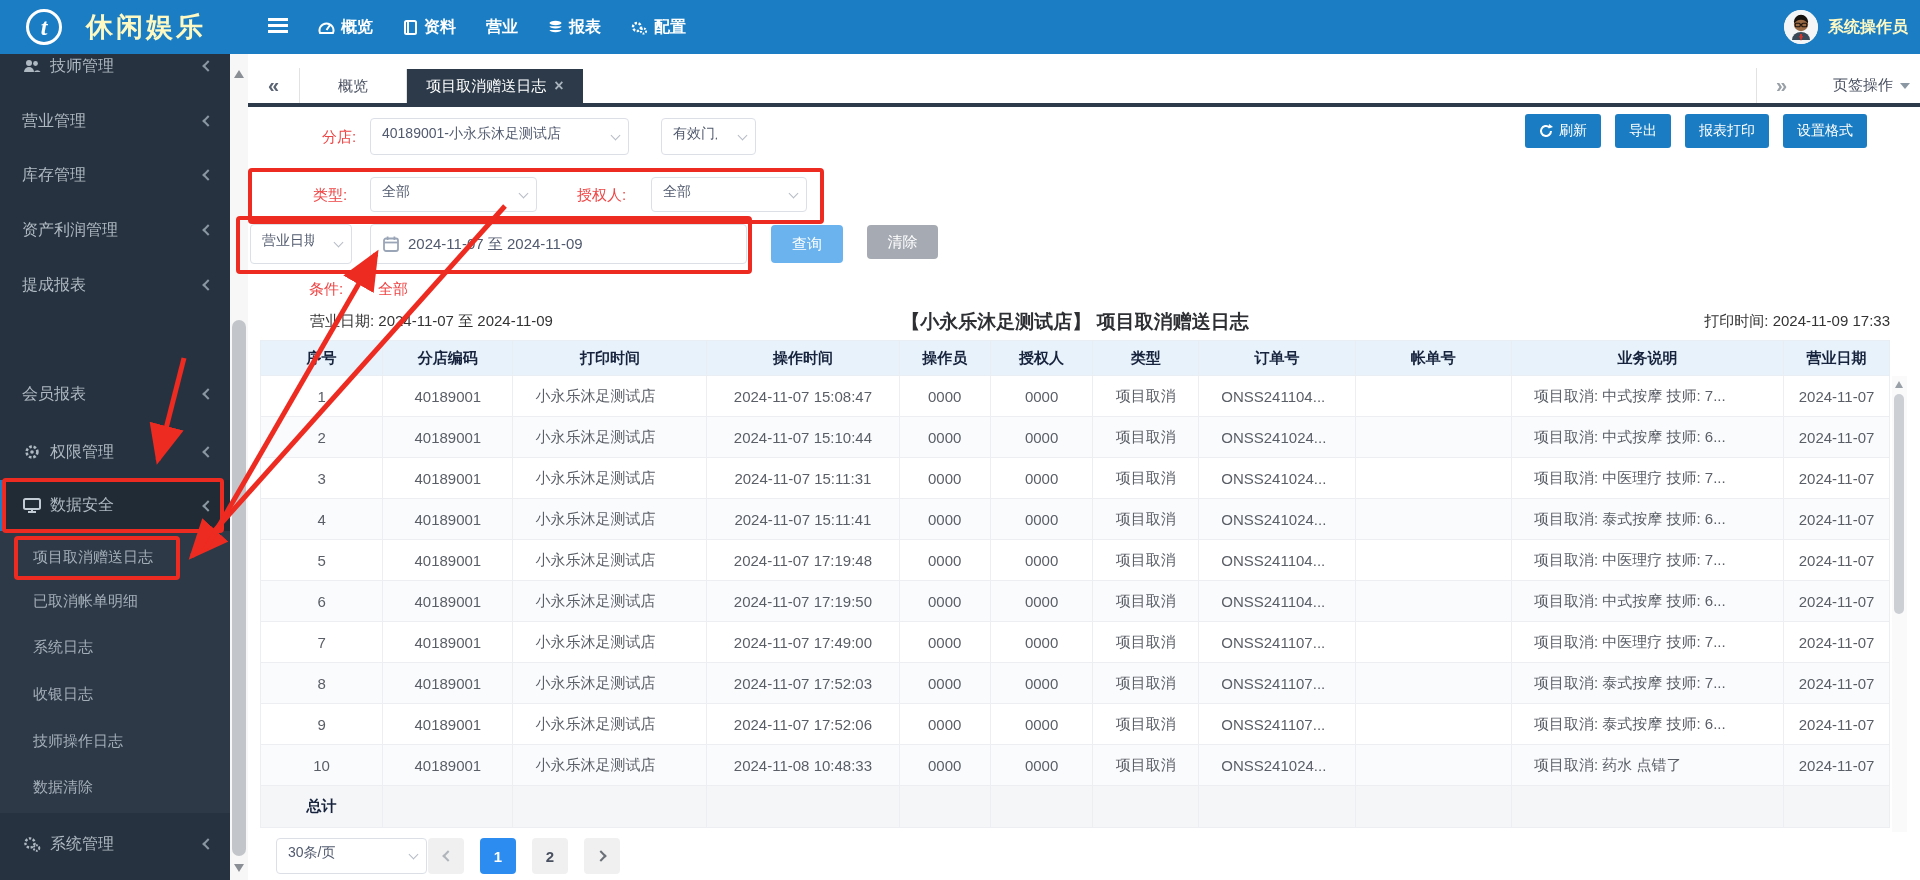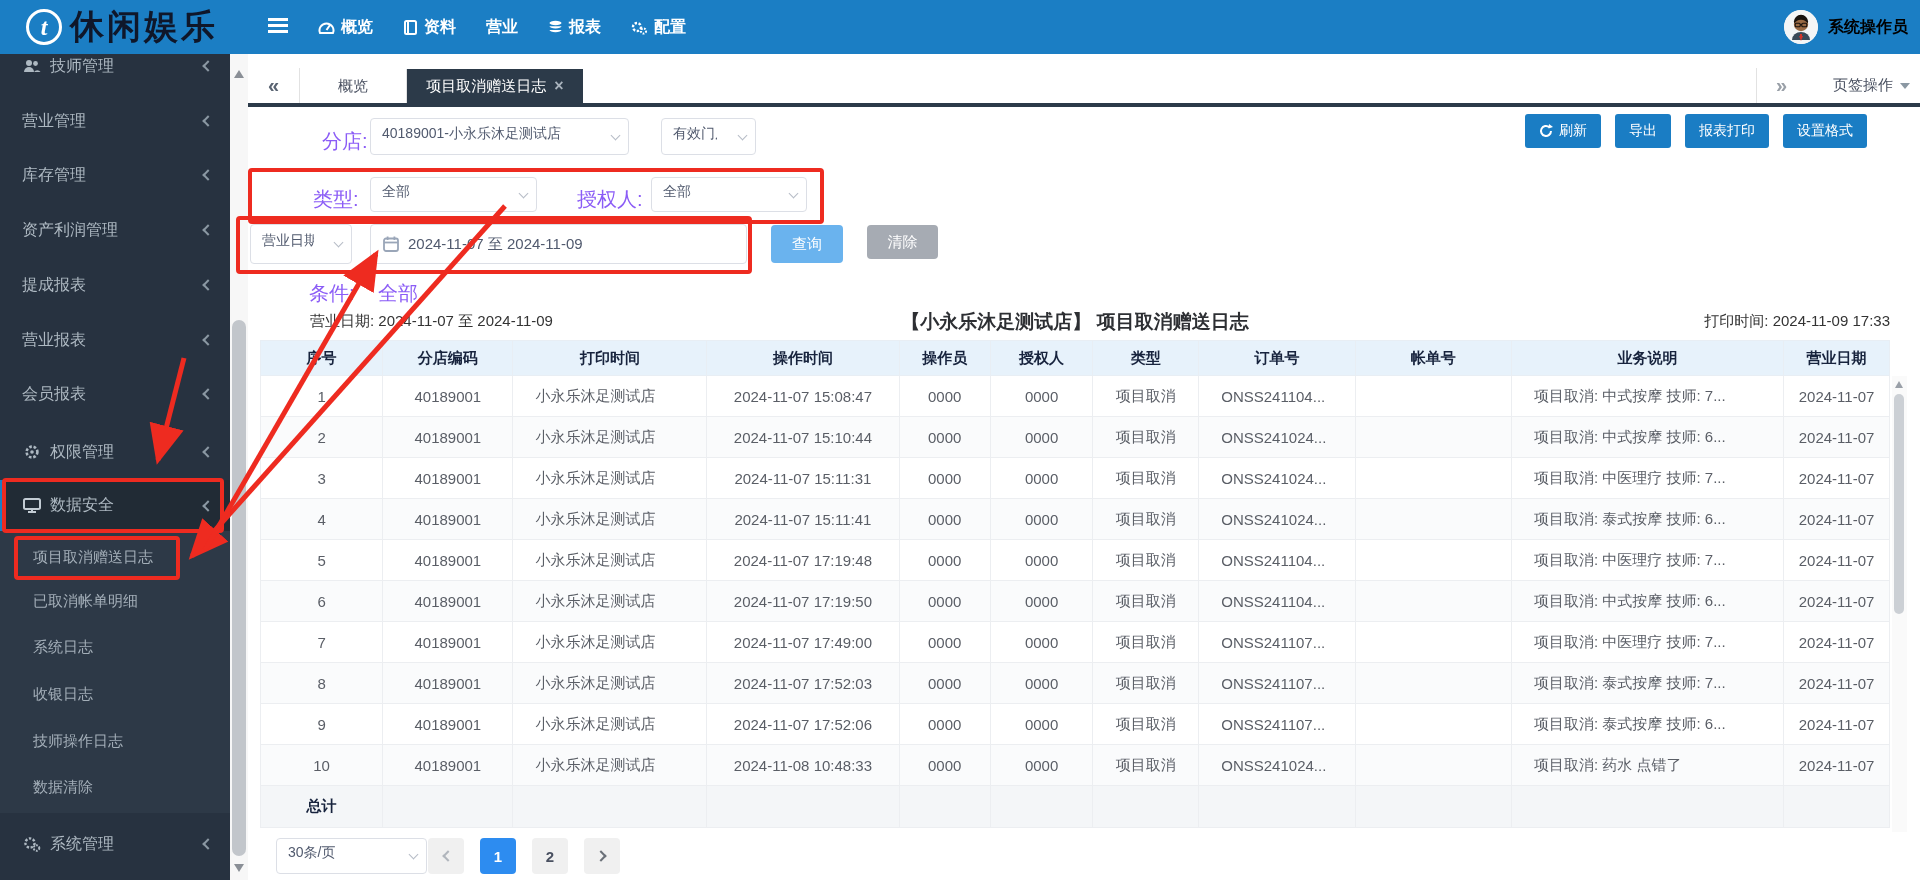--- a/index.html
+++ b/index.html
@@ -4,29 +4,29 @@
 <style>
   * { margin:0; padding:0; box-sizing:border-box; }
   html,body { width:1920px; height:880px; overflow:hidden; background:#fff;
     font-family:"Liberation Sans","DejaVu Sans",sans-serif; }
   #app { position:relative; width:1920px; height:880px; background:#fff; overflow:hidden; }
 
   
   .topbar { position:absolute; left:0; top:0; width:1920px; height:54px; background:#1b7ec4; display:flex; align-items:center; }
   .logo { position:absolute; left:0; top:0; width:230px; height:54px; display:flex; align-items:center; padding-left:26px; }
   .logo-badge { width:36px; height:36px; border:3px solid #fff; border-radius:50%; color:#fff; font:italic bold 24px "Liberation Serif",serif; display:flex; align-items:center; justify-content:center; }
-  .logo-text { color:#0f172a; font-size:34px; font-weight:bold; letter-spacing:3px; margin-left:8px; }
+  .logo-text { color:#fef9c3; font-size:27px; font-weight:bold; letter-spacing:3px; margin-left:24px; }
   .hamburger { position:absolute; left:268px; top:18px; width:20px; height:16px; cursor:pointer; }
   .hamburger i { display:block; height:3px; background:#fff; margin-bottom:3px; }
   .topnav { position:absolute; left:318px; top:0; height:54px; display:flex; align-items:center; gap:30px; }
   .topnav .nav-item { color:#fff; font-size:16px; font-weight:bold; display:flex; align-items:center; gap:6px; cursor:pointer; }
   .topnav svg { display:block; }
   .topuser { position:absolute; right:12px; top:0; height:54px; display:flex; align-items:center; gap:10px; }
   .avatar { width:34px; height:34px; border-radius:50%; background:#f4f5f6; overflow:hidden; }
-  .username { color:#000000; font-size:16px; font-weight:bold; }
+  .username { color:#fef9c3; font-size:16px; font-weight:bold; }
 
   
   .sidebar { position:absolute; left:0; top:54px; width:230px; height:826px; background:#273240; overflow:hidden; }
   .side-item { position:absolute; left:0; width:230px; height:48px; display:flex; align-items:center; padding:0 18px 0 22px; color:#aeb9c2; font-size:16px; cursor:pointer; }
   .side-item .lbl { flex:1; margin-left:0; }
   .side-item .ic { width:20px; margin-right:8px; display:flex; justify-content:center; }
   .side-item .ic + .lbl { margin-left:0; }
   .chev-left { width:8px; height:8px; border-left:2px solid #8b98a3; border-bottom:2px solid #8b98a3; transform:rotate(45deg); }
   .submenu-bg { position:absolute; left:0; top:477px; width:230px; height:282px; background:#2d3947; }
   .side-item.active-parent { background:#212b35; border-left:4px solid #1b7ec4; padding-left:18px; top:426px; height:51px; }
@@ -49,21 +49,21 @@
   .tab .close { color:#aab4be; font-size:16px; font-weight:bold; cursor:pointer; }
   .tab-fwd { position:absolute; right:114px; top:14px; width:50px; height:35px; border-left:1px solid #e2e2e2; display:flex; align-items:center; justify-content:center; color:#9aa0a8; font-size:20px; font-weight:bold; cursor:pointer; }
   .tab-ops { position:absolute; right:10px; top:14px; height:35px; display:flex; align-items:center; gap:7px; color:#495060; font-size:15px; cursor:pointer; }
   .caret-down { width:0; height:0; border-left:5px solid transparent; border-right:5px solid transparent; border-top:6px solid #8b98a3; }
 
   .toolbar { position:absolute; top:60px; right:53px; display:flex; gap:14px; }
   .btn-blue { height:34px; background:#1a7dc4; color:#fff; border:none; border-radius:3px; font-size:14px; padding:0 14px; display:flex; align-items:center; gap:6px; cursor:pointer; font-family:inherit; }
   .select { position:absolute; background:#fff; border:1px solid #dcdfe6; border-radius:4px; display:flex; align-items:center; padding:0 26px 6px 11px; font-size:14px; color:#515a6e; cursor:pointer; overflow:hidden; white-space:nowrap; }
   .select .val { overflow:hidden; white-space:nowrap; display:inline-block; }
   .select .sel-caret { position:absolute; right:9px; top:50%; margin-top:-5px; width:7px; height:7px; border-right:1.6px solid #b6bcc6; border-bottom:1.6px solid #b6bcc6; transform:rotate(45deg); }
-  .filter-label { position:absolute; font-size:20px; color:#8b5cf6; }
+  .filter-label { position:absolute; font-size:15px; color:#ef4444; }
 
   .date-input { position:absolute; background:#fff; border:1px solid #dcdfe6; border-radius:4px; display:flex; align-items:center; gap:9px; padding:0 12px; font-size:15px; color:#515a6e; cursor:text; }
 
   .btn-search { position:absolute; width:72px; height:38px; background:#6ab3ee; color:#fff; border:none; border-radius:4px; font-size:15px; cursor:pointer; font-family:inherit; }
   .btn-clear { position:absolute; width:71px; height:34px; background:#a6abb3; color:#fff; border:none; border-radius:4px; font-size:15px; cursor:pointer; font-family:inherit; }
 
   .report-meta { position:absolute; left:62px; top:258px; width:1580px; height:26px; font-size:15px; color:#333; }
   .report-title { position:absolute; left:12px; top:255px; width:1630px; text-align:center; font-size:19px; font-weight:bold; color:#2d2f33; }
   .print-time { position:absolute; right:30px; top:258px; font-size:15px; color:#333; }
 
@@ -178,24 +178,20 @@
     <div class="side-item" style="top:97px">
         <span class="lbl">库存管理</span>
         <span class="chev-left"></span>
       </div>
     <div class="side-item" style="top:152px">
         <span class="lbl">资产利润管理</span>
         <span class="chev-left"></span>
       </div>
     <div class="side-item" style="top:207px">
         <span class="lbl">提成报表</span>
-        <span class="chev-left"></span>
-      </div>
-    <div class="side-item" style="top:262px">
-        <span class="lbl">营业报表</span>
         <span class="chev-left"></span>
       </div>
     <div class="side-item" style="top:316px">
         <span class="lbl">会员报表</span>
         <span class="chev-left"></span>
       </div>
     <div class="side-item" style="top:374px">
       <span class="ic">
           <svg width="16" height="16" viewBox="0 0 16 16">
             <circle cx="8" cy="8" r="5.4" fill="none" stroke="#aeb9c2" stroke-width="2.6" stroke-dasharray="2.6 1.8"></circle>

